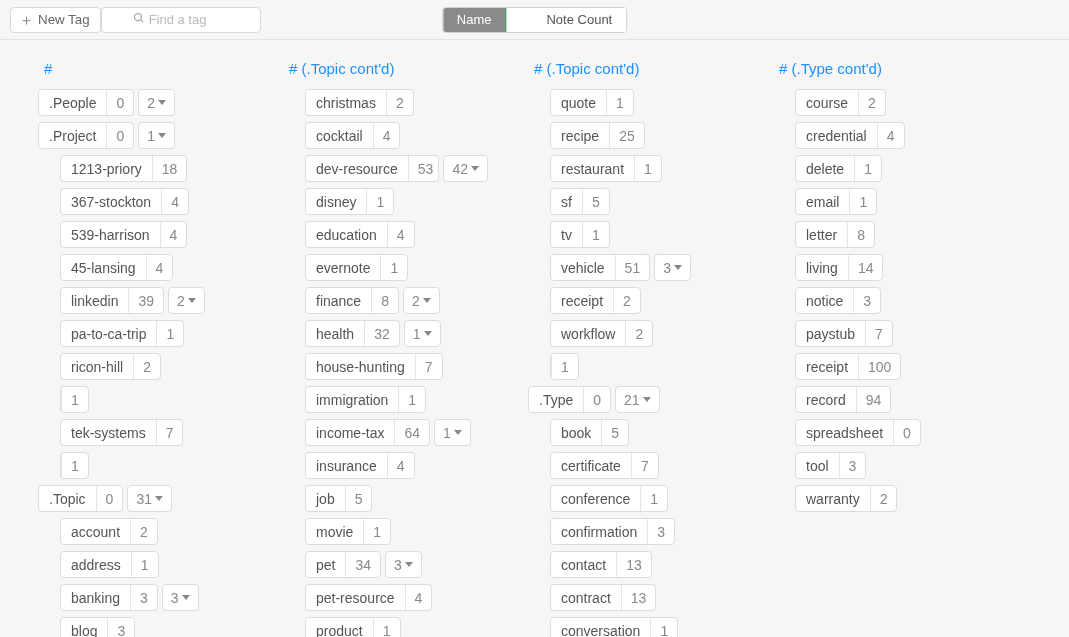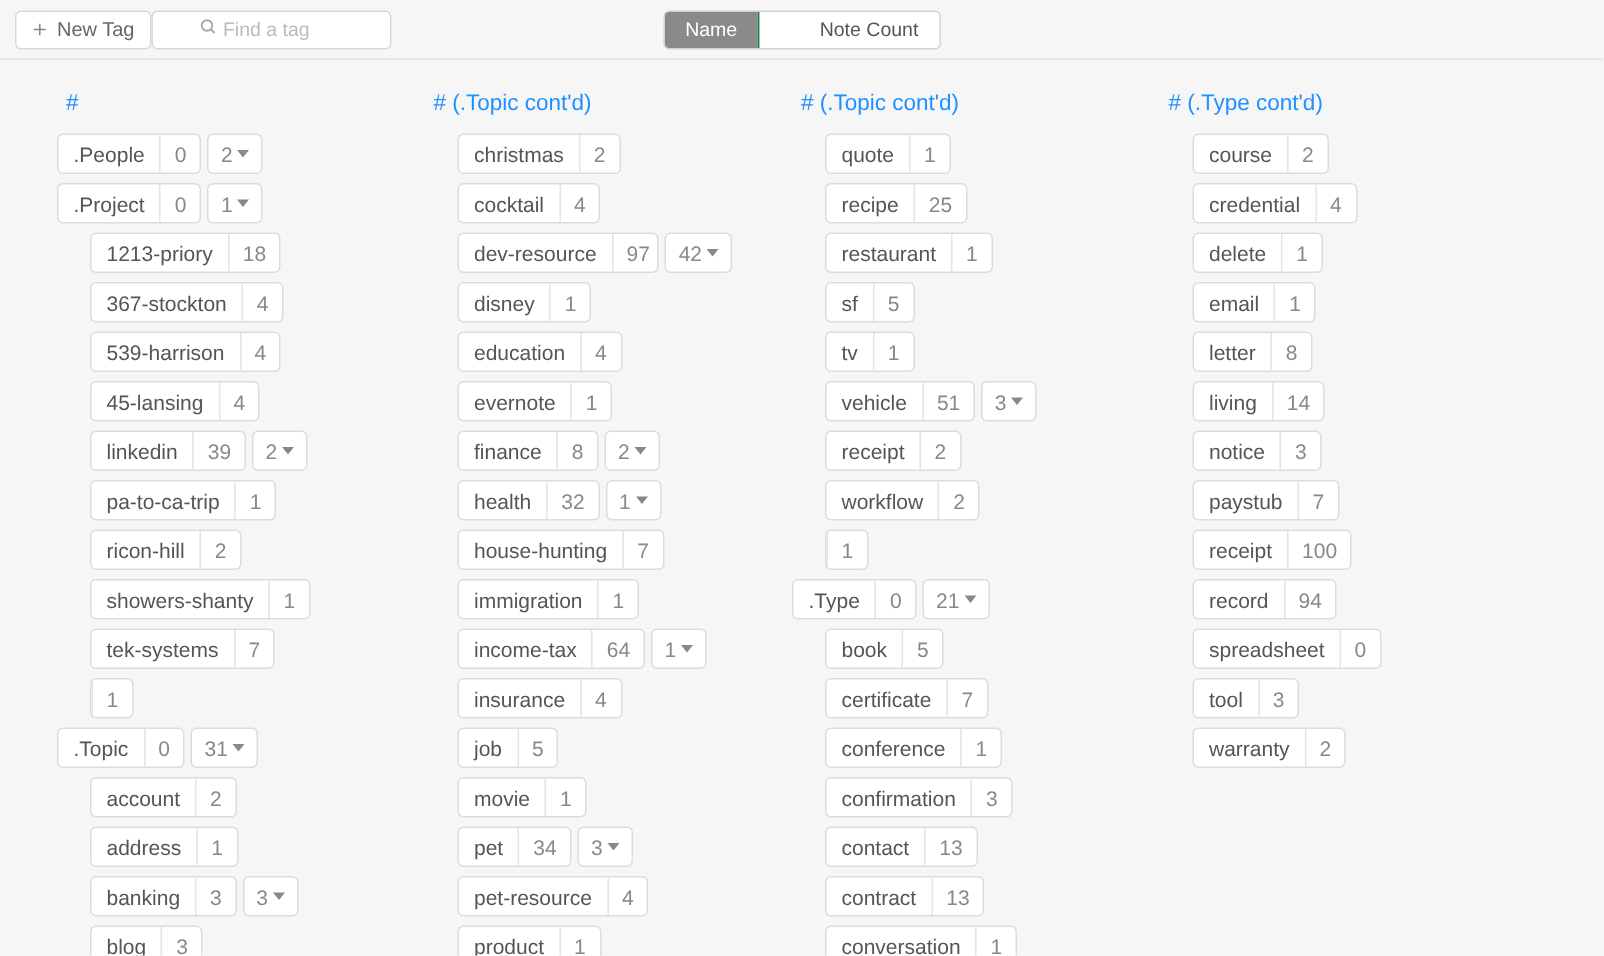--- a/index.html
+++ b/index.html
@@ -246,21 +246,20 @@
         </div>
       </div>
       <div class="tag-row indent-1">
         <div class="pill">
           <span class="name">ricon-hill</span>
           <span class="count">2</span>
         </div>
       </div>
       <div class="tag-row indent-1">
         <div class="pill">
-          <span class="name">showers-shanty</span>
           <span class="count">1</span>
         </div>
       </div>
       <div class="tag-row indent-1">
         <div class="pill">
           <span class="name">tek-systems</span>
           <span class="count">7</span>
         </div>
       </div>
       <div class="tag-row indent-1">
@@ -317,21 +316,21 @@
       </div>
       <div class="tag-row indent-1">
         <div class="pill">
           <span class="name">cocktail</span>
           <span class="count">4</span>
         </div>
       </div>
       <div class="tag-row indent-1">
         <div class="pill">
           <span class="name">dev-resource</span>
-          <span class="count">97</span>
+          <span class="count">53</span>
         </div>
         <div class="expander">
           <span class="num">42</span>
           <span class="caret"></span>
         </div>
       </div>
       <div class="tag-row indent-1">
         <div class="pill">
           <span class="name">disney</span>
           <span class="count">1</span>

